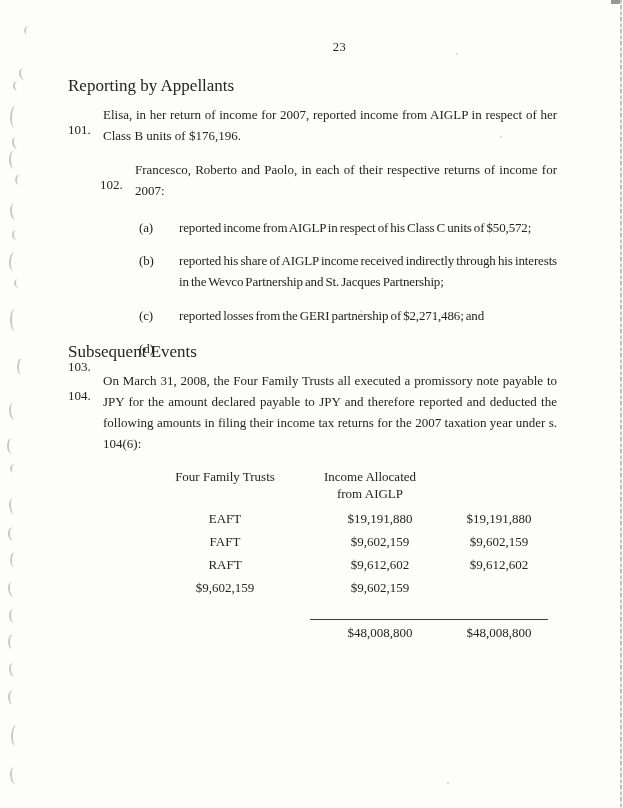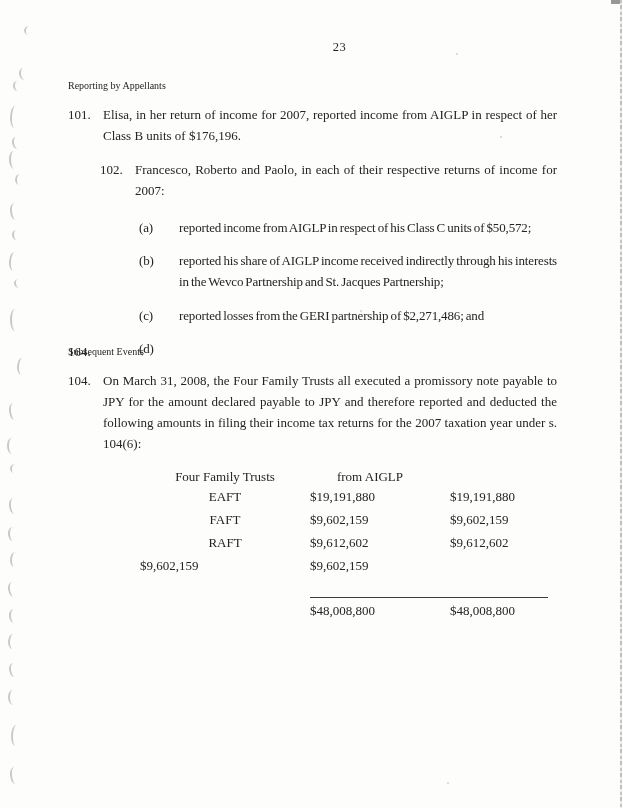--- a/index.html
+++ b/index.html
@@ -18,51 +18,51 @@
   .pageno {
     position: absolute; top: 40px; left: 0; width: 100%;
     text-align: center; font-size: 12.5px; line-height: 14px;
     letter-spacing: 0.5px;
     padding-left: 28px;
   }
   .content {
     position: absolute; left: 68px; top: 75px; width: 489px;
     font-size: 13px; line-height: 21px;
   }
-  .heading { margin: 0 0 8px 0; font-weight: normal; font-size: 10px; }
+  .heading { margin: 0 0 8px 0; font-weight: normal; font-size: 17px; }
   .para {
     position: relative; padding-left: 35px;
     text-align: justify; text-justify: inter-word;
   }
-  .para > .num { position: absolute; left: 0; top: 0; }
+  .para > .num { position: absolute; left: 0; top: 15px; }
   .mb13 { margin-bottom: 13px; }
   .mb14 { margin-bottom: 14px; }
   .mb16 { margin-bottom: 16px; margin-left: 32px; }
   .sub {
     position: relative; margin-left: 71px; padding-left: 40px;
     text-align: justify; text-justify: inter-word;
     letter-spacing: -0.15px; word-spacing: -1px;
   }
   .sub > .letter { position: absolute; left: 0; top: 0; }
   .sub.mb12 { margin-bottom: 12px; }
   .sub.mb15 { margin-bottom: 15px; }
 
   
   .ftable { margin-left: 72px; width: 408px; margin-top: 1px; }
   .thead, .trow, .totrow {
     display: grid;
     grid-template-columns: 170px 140px 98px;
   }
-  .thead { line-height: 17px; }
+  .thead { line-height: 17px; margin-bottom: 5px; }
   .th { text-align: center; white-space: nowrap; }
   .th.c2 { transform: translateX(-10px); }
   .th.c3 { transform: translateX(-16px); }
   .trow { height: 23px; line-height: 23px; }
   .cell-trust { text-align: center; }
-  .cell-amt { text-align: left; white-space: nowrap; }
+  .cell-amt { text-align: center; white-space: nowrap; }
   .totrow { margin-top: 20px; }
   .totrow .cell-amt { border-top: 1px solid #3c3c3c; line-height: 25px; height: 25px; }
 
   
   .mk {
     position: absolute; width: 5px;
     border-left: 2px solid rgba(112,112,112,0.38);
     border-radius: 70% 0 0 70% / 45% 0 0 55%;
   }
   .edge {
@@ -152,34 +152,35 @@
     <div class="sub mb12">
       <span class="letter">(c)</span>
       <span>reported losses from the GERI partnership of $2,271,486; and</span>
     </div>
 
     <div class="sub mb15">
       <span class="letter">(d)</span>
     </div>
 
     <div class="para mb13">
-      <span class="num">164.</span>
+      <span class="num">103.</span>
     </div>
 
     <p class="heading">Subsequent Events</p>
 
     <div class="para mb14">
       <span class="num">104.</span>
       <span>On March 31, 2008, the Four Family Trusts all executed a promissory note payable to JPY for the amount declared payable to JPY and therefore reported and deducted the following amounts in filing their income tax returns for the 2007 taxation year under s. 104(6):</span>
     </div>
 
     <div class="ftable">
       <div class="thead">
         <div class="th c1">Four Family Trusts</div>
         <div class="th c2">
+          <div>Income Allocated</div>
           <div>from AIGLP</div>
         </div>
       </div>
 
       <div class="trow">
         <div class="cell-trust">EAFT</div>
         <div class="cell-amt">$19,191,880</div>
         <div class="cell-amt">$19,191,880</div>
       </div>
       <div class="trow">

